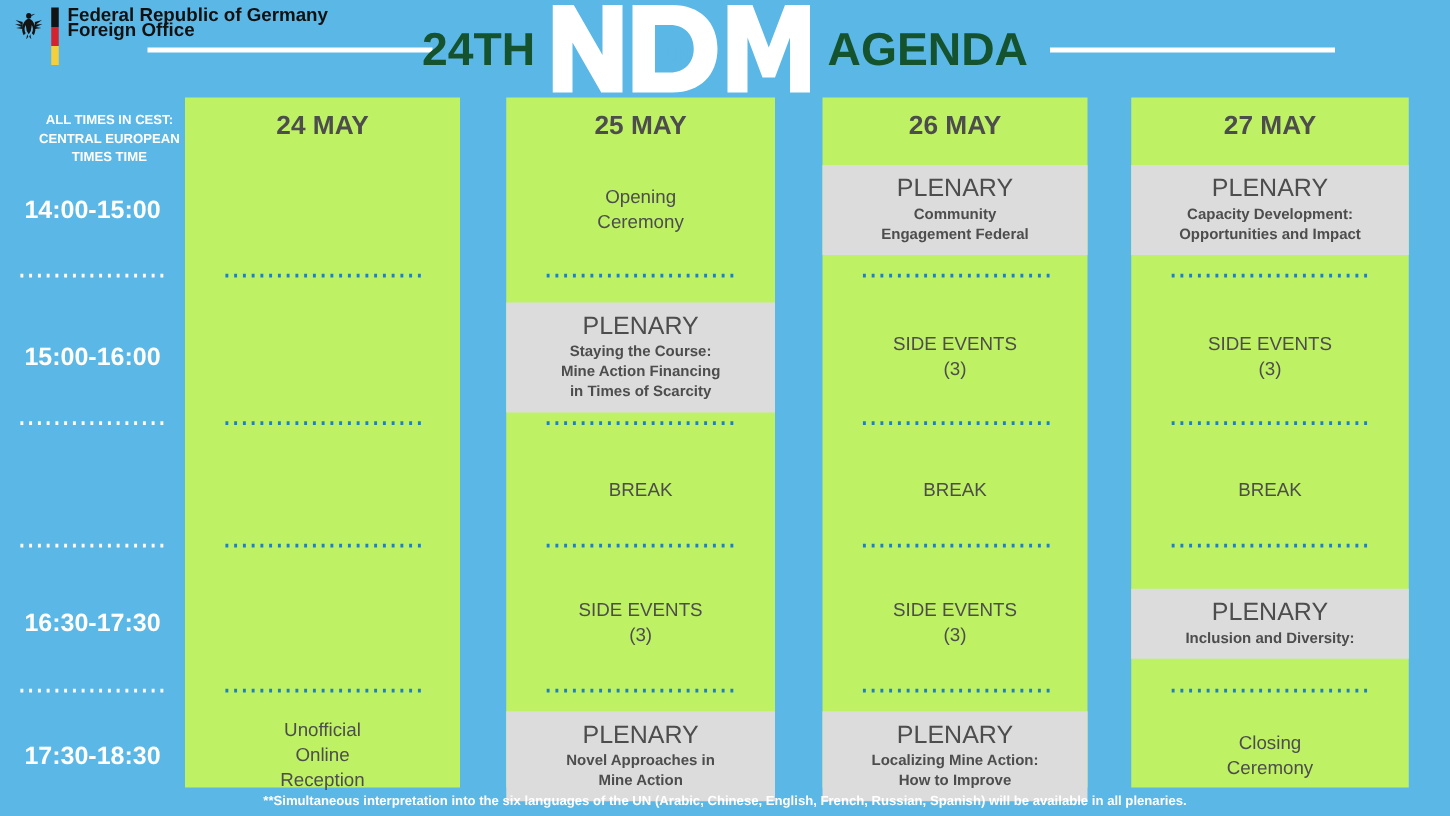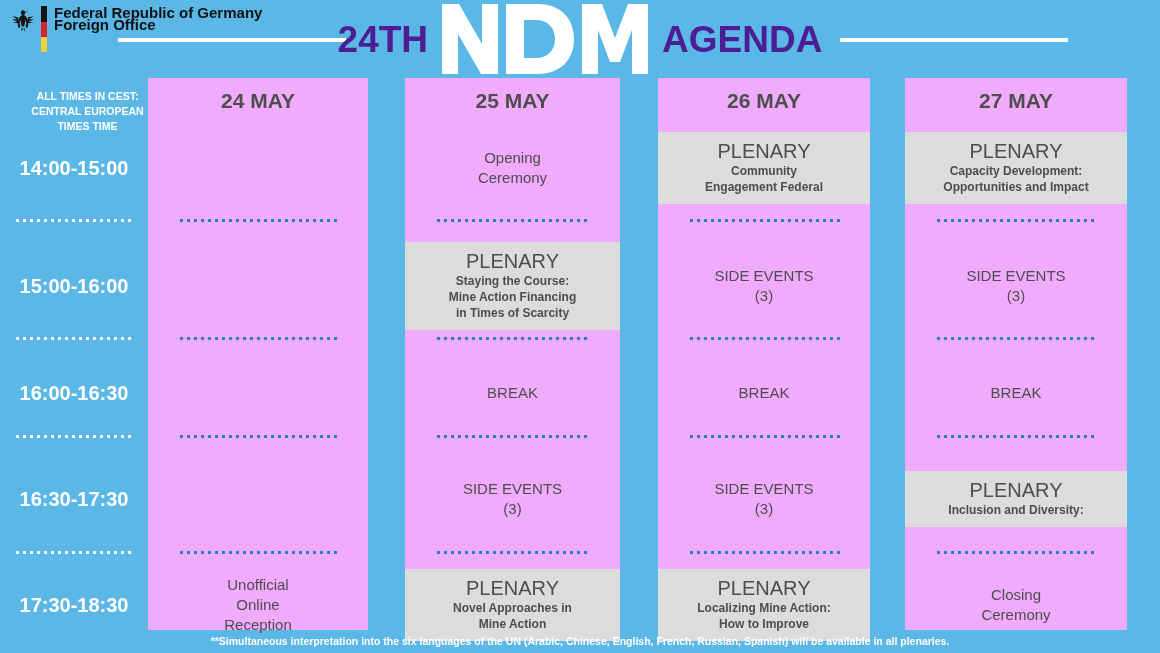--- a/index.html
+++ b/index.html
@@ -65,21 +65,21 @@
   #title-wrap {
     position: absolute;
     left: 0; top: 0;
     width: 1160px; height: 78px;
     display: flex;
     align-items: center;
     justify-content: center;
     gap: 0px;
   }
   .title-word {
-    color: #4c1d95;
+    color: #14532d;
     font-size: 37px;
     font-weight: 700;
     letter-spacing: 0px;
     line-height: 1;
   }
   .title-word.pre  { margin-right: 14px; }
   .title-word.post { margin-left: 14px; }
 
   
   .ndm-logo {
@@ -148,21 +148,21 @@
     height: 3px;
     background-image: radial-gradient(circle, #ffffff 1.4px, transparent 1.6px);
     background-size: 7px 3px;
     background-repeat: repeat-x;
   }
 
   
   .daycol {
     position: absolute;
     top: 0;
-    background: #f0abfc;
+    background: #bef264;
     height: 552px;
   }
   .day-head {
     height: 45px;
     display: flex;
     align-items: center;
     justify-content: center;
     color: #4d4d4d;
     font-size: 21px;
     font-weight: 700;
@@ -279,21 +279,20 @@
 <div id="grid">
 
   <div id="timecol">
     <div id="tz-note">
       <div>ALL TIMES IN CEST:</div>
       <div>CENTRAL EUROPEAN</div>
       <div>TIMES TIME</div>
     </div>
   <div class="time-slot" style="top: 40px; height: 100px;">14:00-15:00</div>
       <div class="time-slot" style="top: 158px; height: 100px; text-align: center;">15:00-16:00</div>
-      <div class="time-slot" style="top: 276px; height: 78px;">16:00-16:30</div>
       <div class="time-slot" style="top: 372px; height: 98px;">16:30-17:30</div>
       <div class="time-slot" style="top: 488px; height: 78px;">17:30-18:30</div>
       <div class="time-sep" style="top: 141px;"></div>
       <div class="time-sep" style="top: 259px;"></div>
       <div class="time-sep" style="top: 357px;"></div>
       <div class="time-sep" style="top: 473px;"></div>
     </div>
 
 <div class="daycol" style="left: 148px; width: 220px;">
       <div class="day-head">24 MAY</div>

